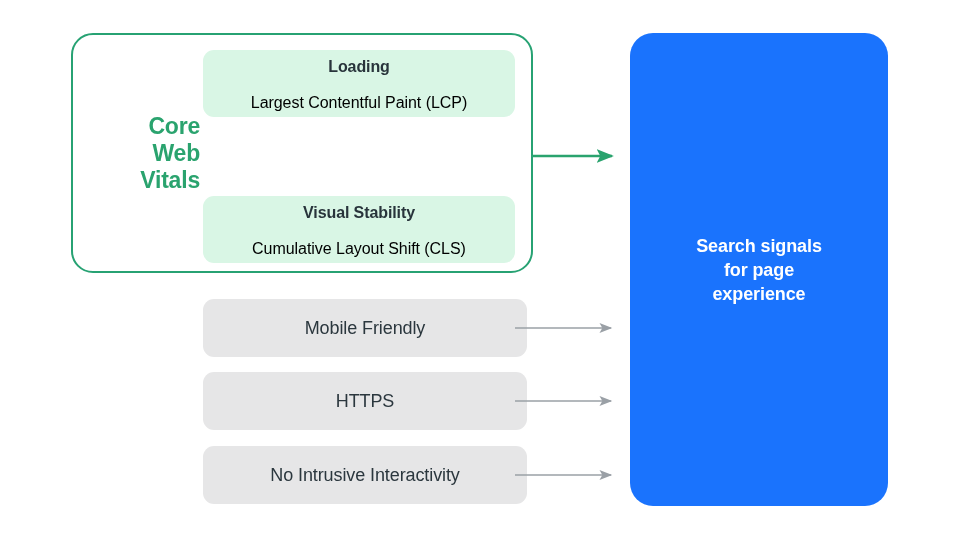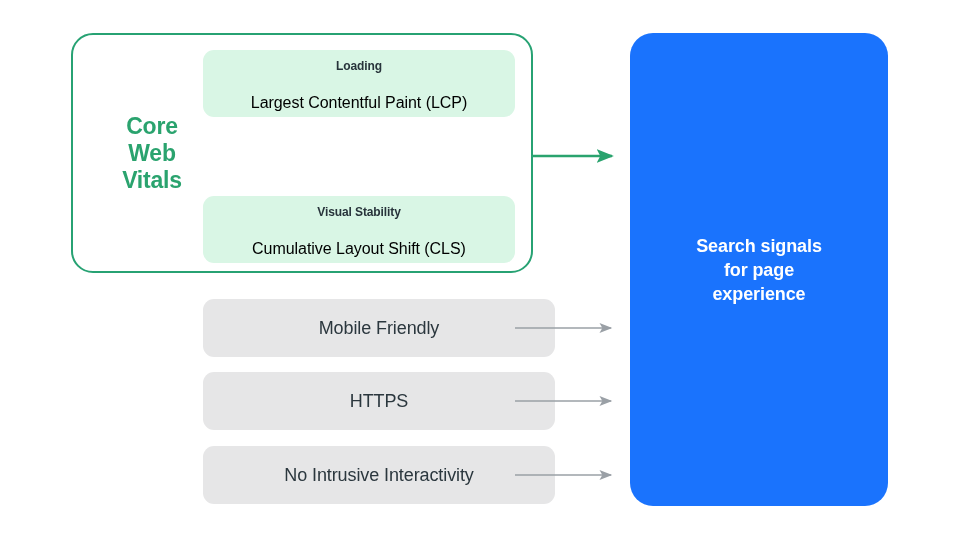--- a/index.html
+++ b/index.html
@@ -40,21 +40,21 @@
   .cwv-label {
     position: absolute;
     left: 104px;
     top: 113px;
     width: 96px;
     color: #2aa36e;
     font-size: 23px;
     font-weight: bold;
     line-height: 27px;
     letter-spacing: -0.2px;
-    text-align: center;
+    text-align: right;
   }
 
   
   .metric-card {
     position: absolute;
     left: 203px;
     width: 312px;
     height: 67px;
     background: #d9f6e5;
     border-radius: 11px;
@@ -62,39 +62,39 @@
     flex-direction: column;
     align-items: center;
     justify-content: center;
   }
   .metric-card.m0 { top: 50px; }
   .metric-card.m1 { top: 123px; }
   .metric-card.m2 { top: 196px; }
 
   .metric-title {
     color: #28343b;
-    font-size: 12px;
+    font-size: 16px;
     font-weight: bold;
     line-height: 21px;
     letter-spacing: -0.1px;
   }
   .metric-subtitle {
     color: #000000;
     font-size: 16px;
     font-weight: normal;
     line-height: 16px;
     margin-top: 18px;
     letter-spacing: -0.05px;
   }
 
   
   .signal-card {
     position: absolute;
     left: 203px;
-    width: 352px;
+    width: 324px;
     height: 58px;
     background: #e6e6e7;
     border-radius: 11px;
     display: flex;
     align-items: center;
     justify-content: center;
   }
   .signal-card.s0 { top: 299px; }
   .signal-card.s1 { top: 372px; }
   .signal-card.s2 { top: 446px; }

